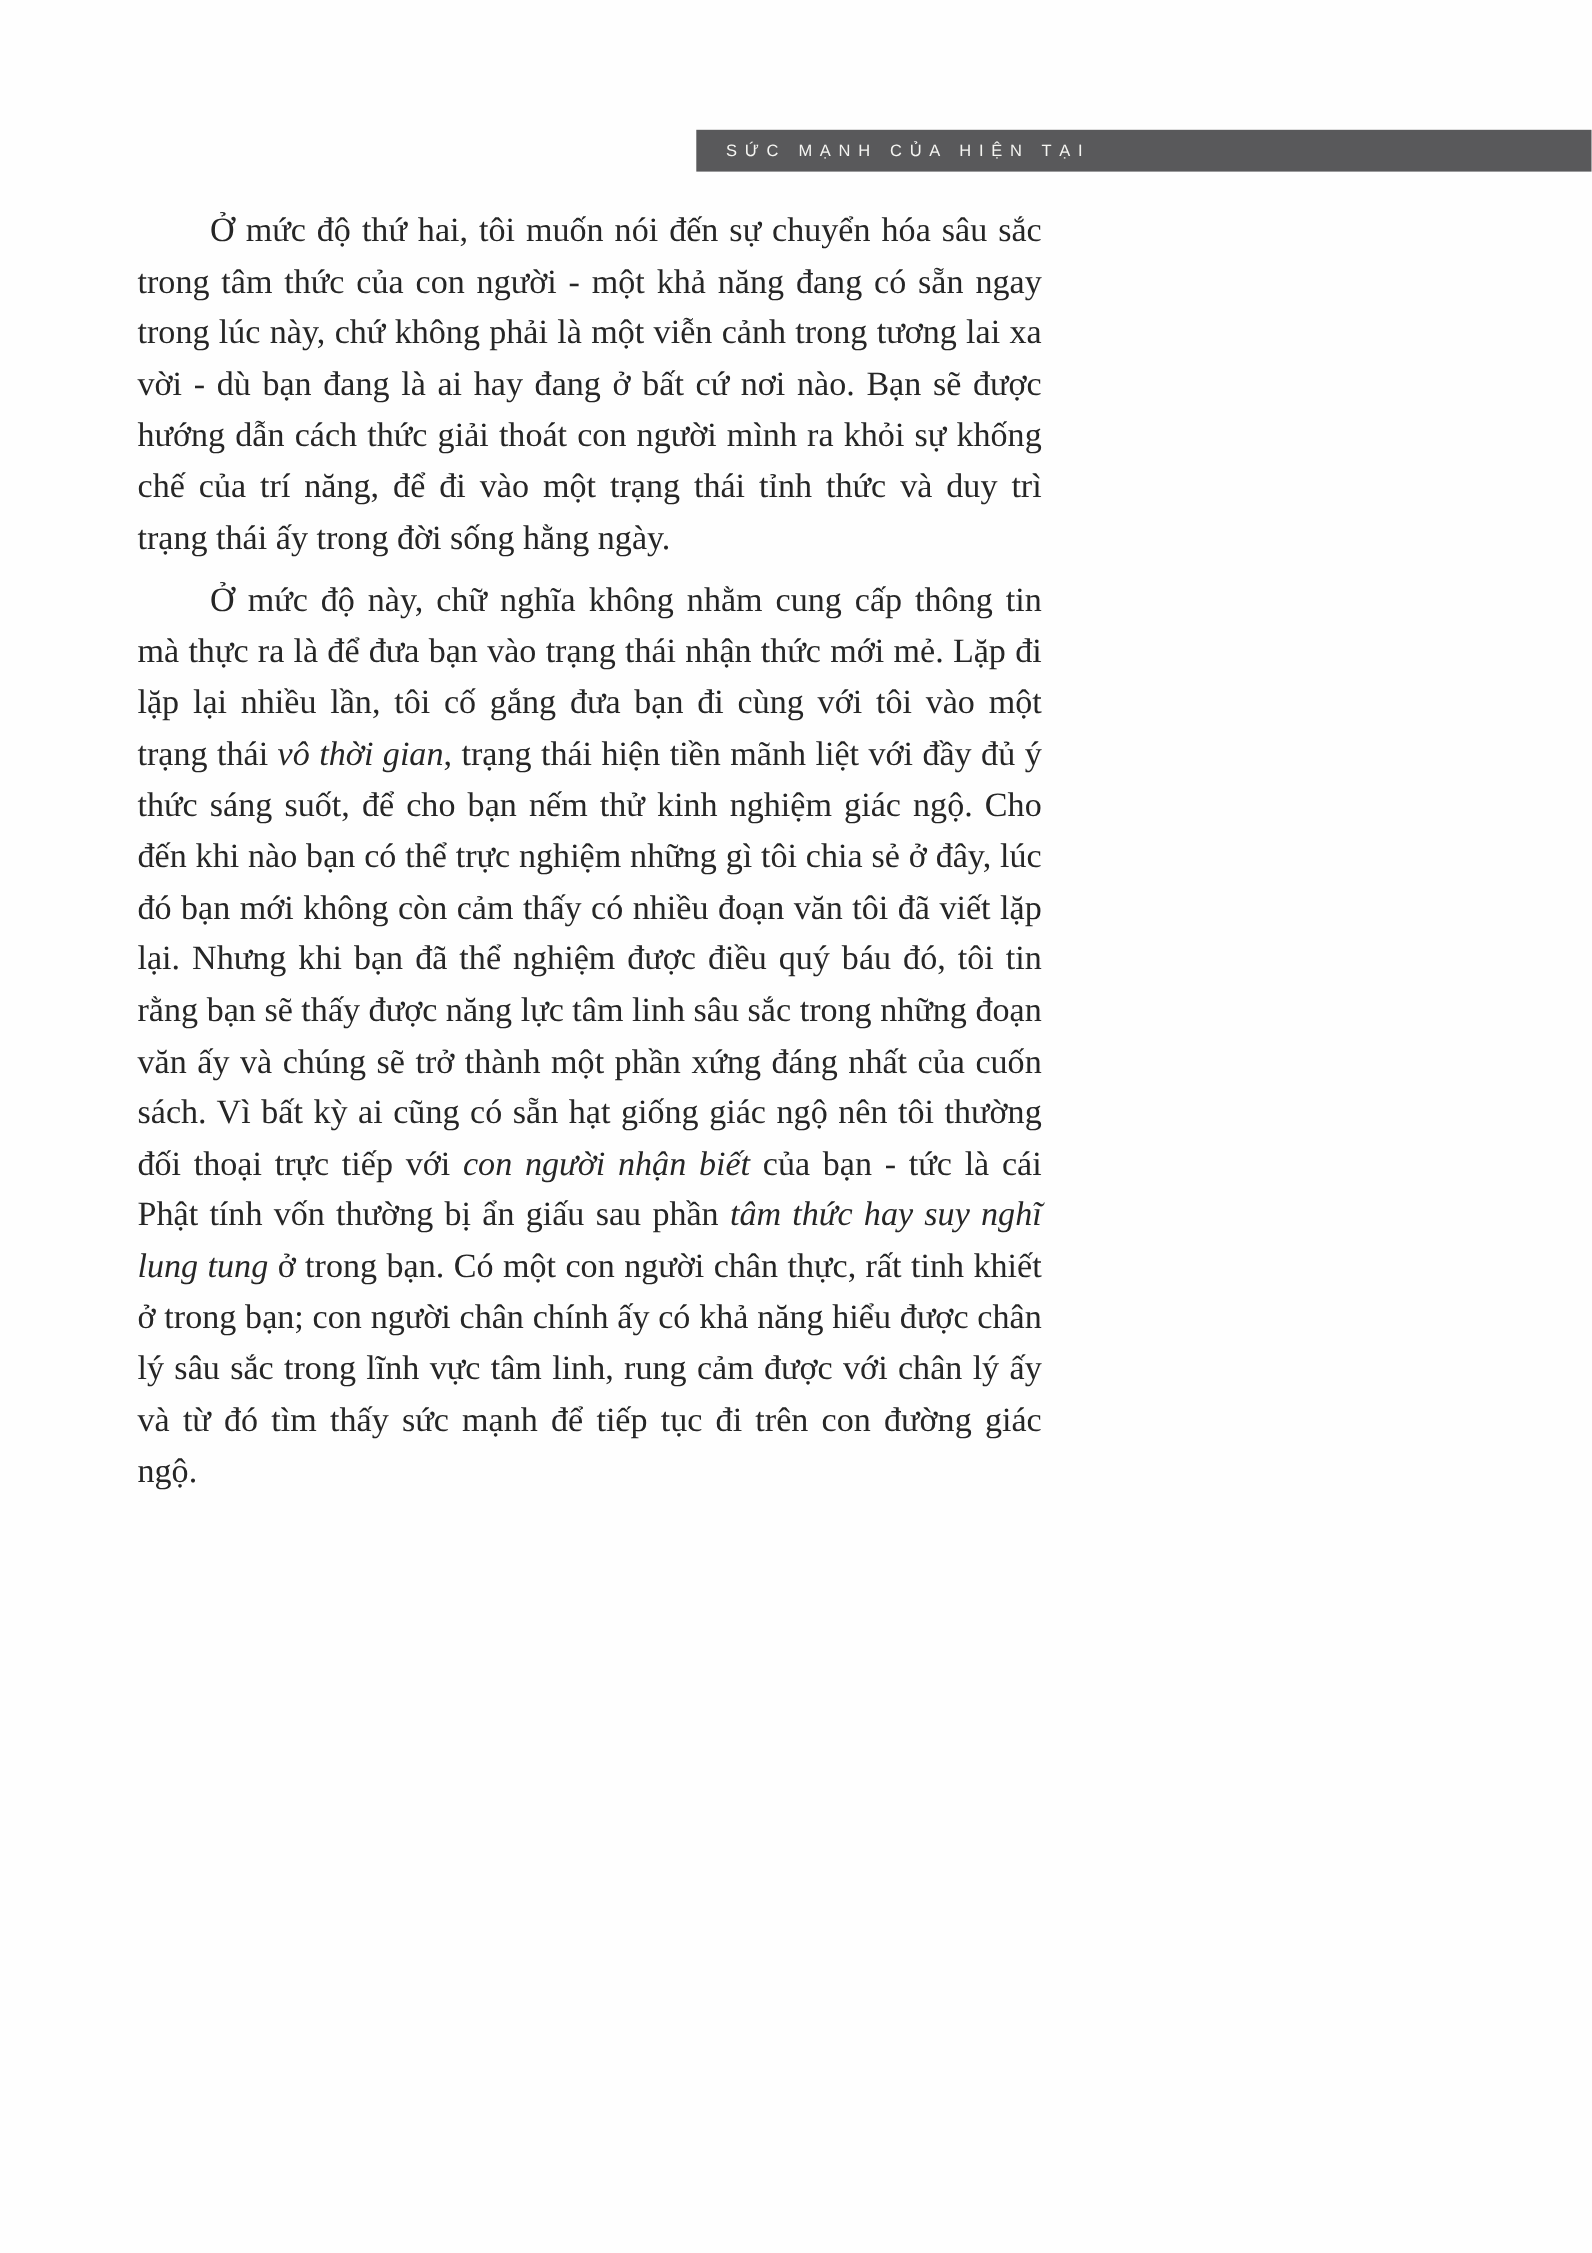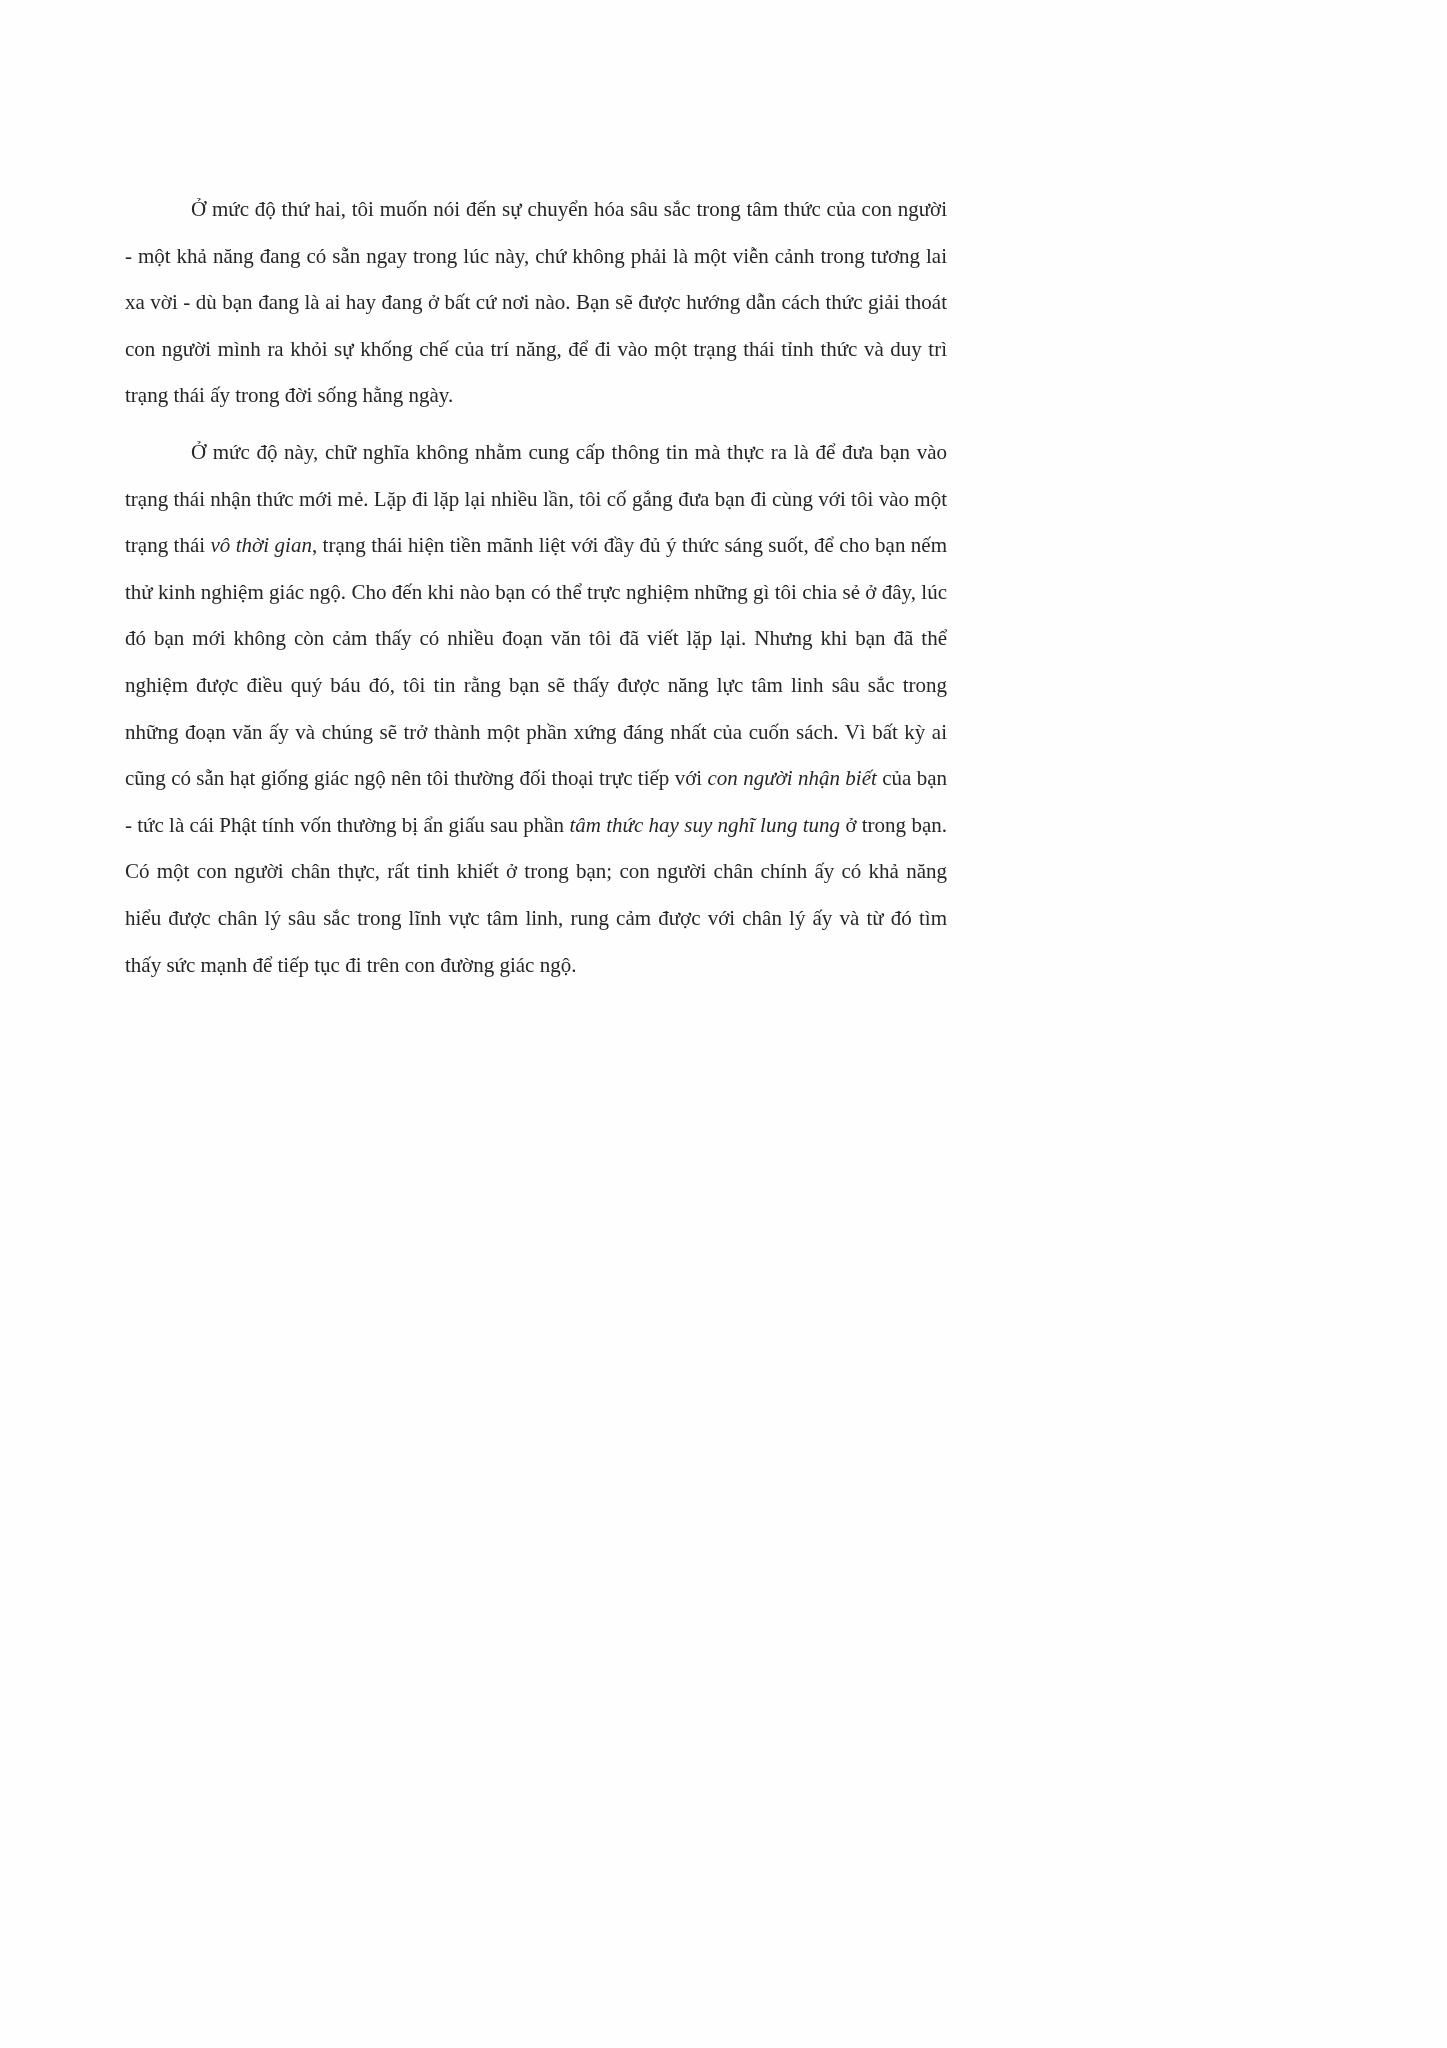--- a/index.html
+++ b/index.html
@@ -38,21 +38,21 @@
     font-size: 15px;
     font-weight: 400;
     letter-spacing: 7px;
     white-space: nowrap;
   }
   .text-block {
     position: absolute;
     left: 125px;
     top: 186px;
     width: 822px;
-    font-size: 21px;
+    font-size: 31px;
     line-height: 46.6px;
     color: var(--body-text, #262626);
     text-align: justify;
     text-justify: inter-word;
   }
   .para {
     text-indent: 66px;
     margin-bottom: 10px;
   }
   .italic {
@@ -66,20 +66,23 @@
     text-align: center;
     font-size: 30px;
     color: var(--body-text, #262626);
   }
 </style>
 </head>
 <body>
 
 <div class="page">
 
+  <header class="banner">
+    <span class="banner-title">SỨC MẠNH CỦA HIỆN TẠI</span>
+  </header>
 
   <main class="text-block">
     <p class="para"><span>Ở mức độ thứ hai, tôi muốn nói đến sự chuyển hóa sâu sắc trong tâm thức của con người - một khả năng đang có sẵn ngay trong lúc này, chứ không phải là một viễn cảnh trong tương lai xa vời - dù bạn đang là ai hay đang ở bất cứ nơi nào. Bạn sẽ được hướng dẫn cách thức giải thoát con người mình ra khỏi sự khống chế của trí năng, để đi vào một trạng thái tỉnh thức và duy trì trạng thái ấy trong đời sống hằng ngày.</span></p>
 
     <p class="para"><span>Ở mức độ này, chữ nghĩa không nhằm cung cấp thông tin mà thực ra là để đưa bạn vào trạng thái nhận thức mới mẻ. Lặp đi lặp lại nhiều lần, tôi cố gắng đưa bạn đi cùng với tôi vào một trạng thái </span><span class="italic">vô thời gian</span><span>, trạng thái hiện tiền mãnh liệt với đầy đủ ý thức sáng suốt, để cho bạn nếm thử kinh nghiệm giác ngộ. Cho đến khi nào bạn có thể trực nghiệm những gì tôi chia sẻ ở đây, lúc đó bạn mới không còn cảm thấy có nhiều đoạn văn tôi đã viết lặp lại. Nhưng khi bạn đã thể nghiệm được điều quý báu đó, tôi tin rằng bạn sẽ thấy được năng lực tâm linh sâu sắc trong những đoạn văn ấy và chúng sẽ trở thành một phần xứng đáng nhất của cuốn sách. Vì bất kỳ ai cũng có sẵn hạt giống giác ngộ nên tôi thường đối thoại trực tiếp với </span><span class="italic">con người nhận biết</span><span> của bạn - tức là cái Phật tính vốn thường bị ẩn giấu sau phần </span><span class="italic">tâm thức hay suy nghĩ lung tung</span><span> ở trong bạn. Có một con người chân thực, rất tinh khiết ở trong bạn; con người chân chính ấy có khả năng hiểu được chân lý sâu sắc trong lĩnh vực tâm linh, rung cảm được với chân lý ấy và từ đó tìm thấy sức mạnh để tiếp tục đi trên con đường giác ngộ.</span></p>
   </main>
 
 
 </div>
 

